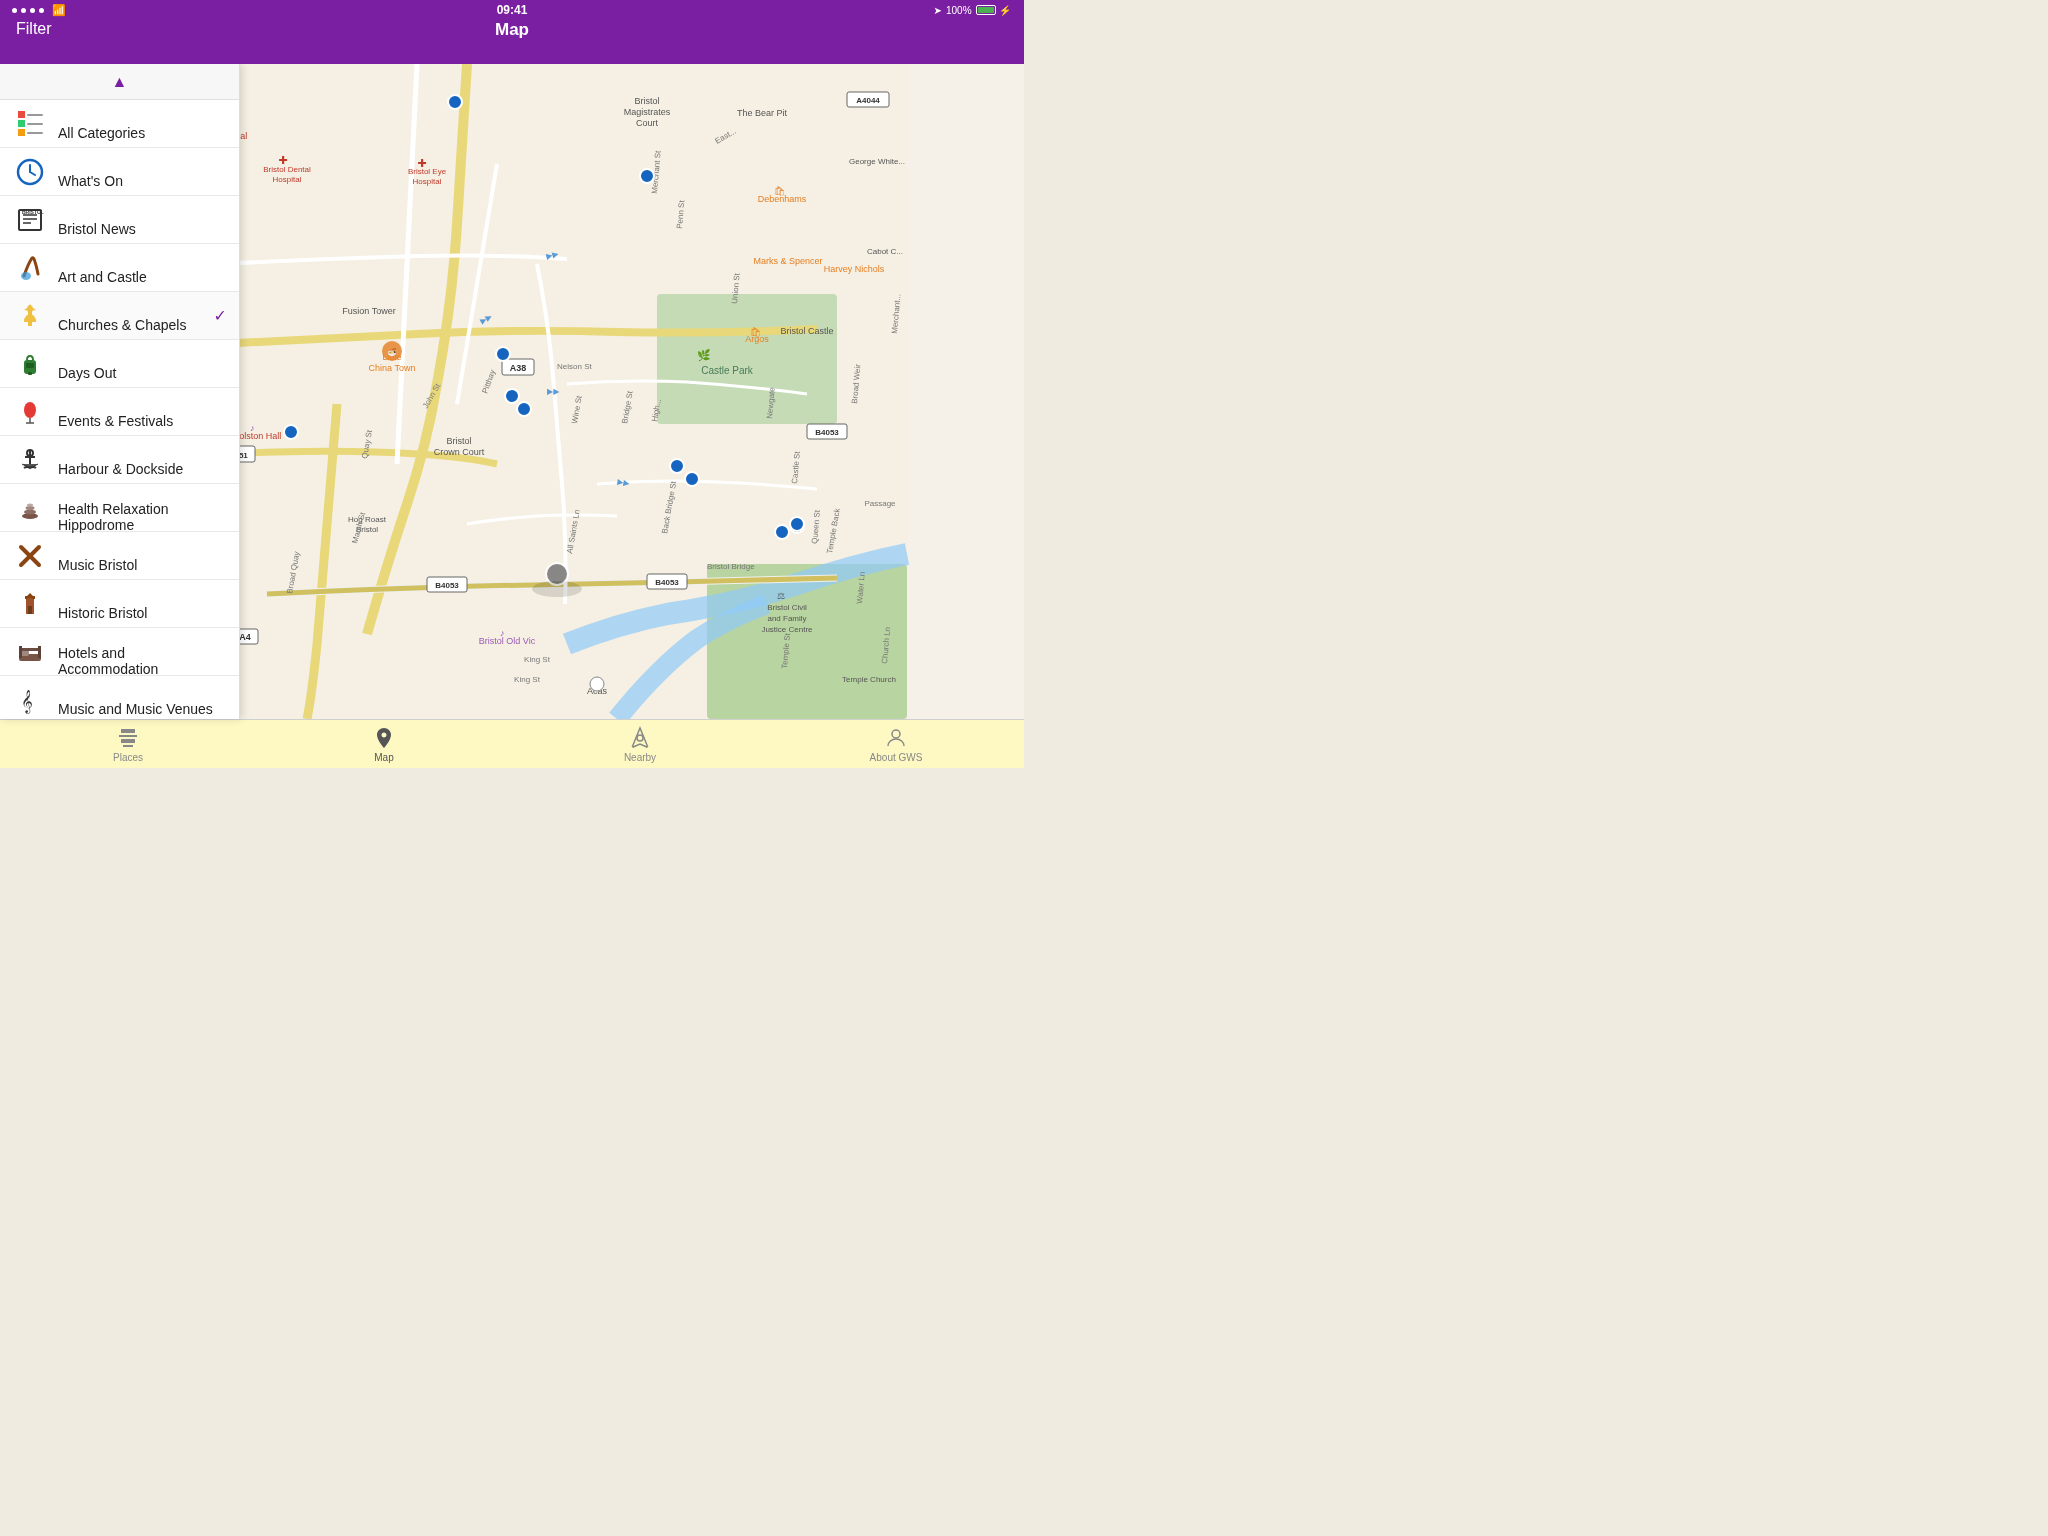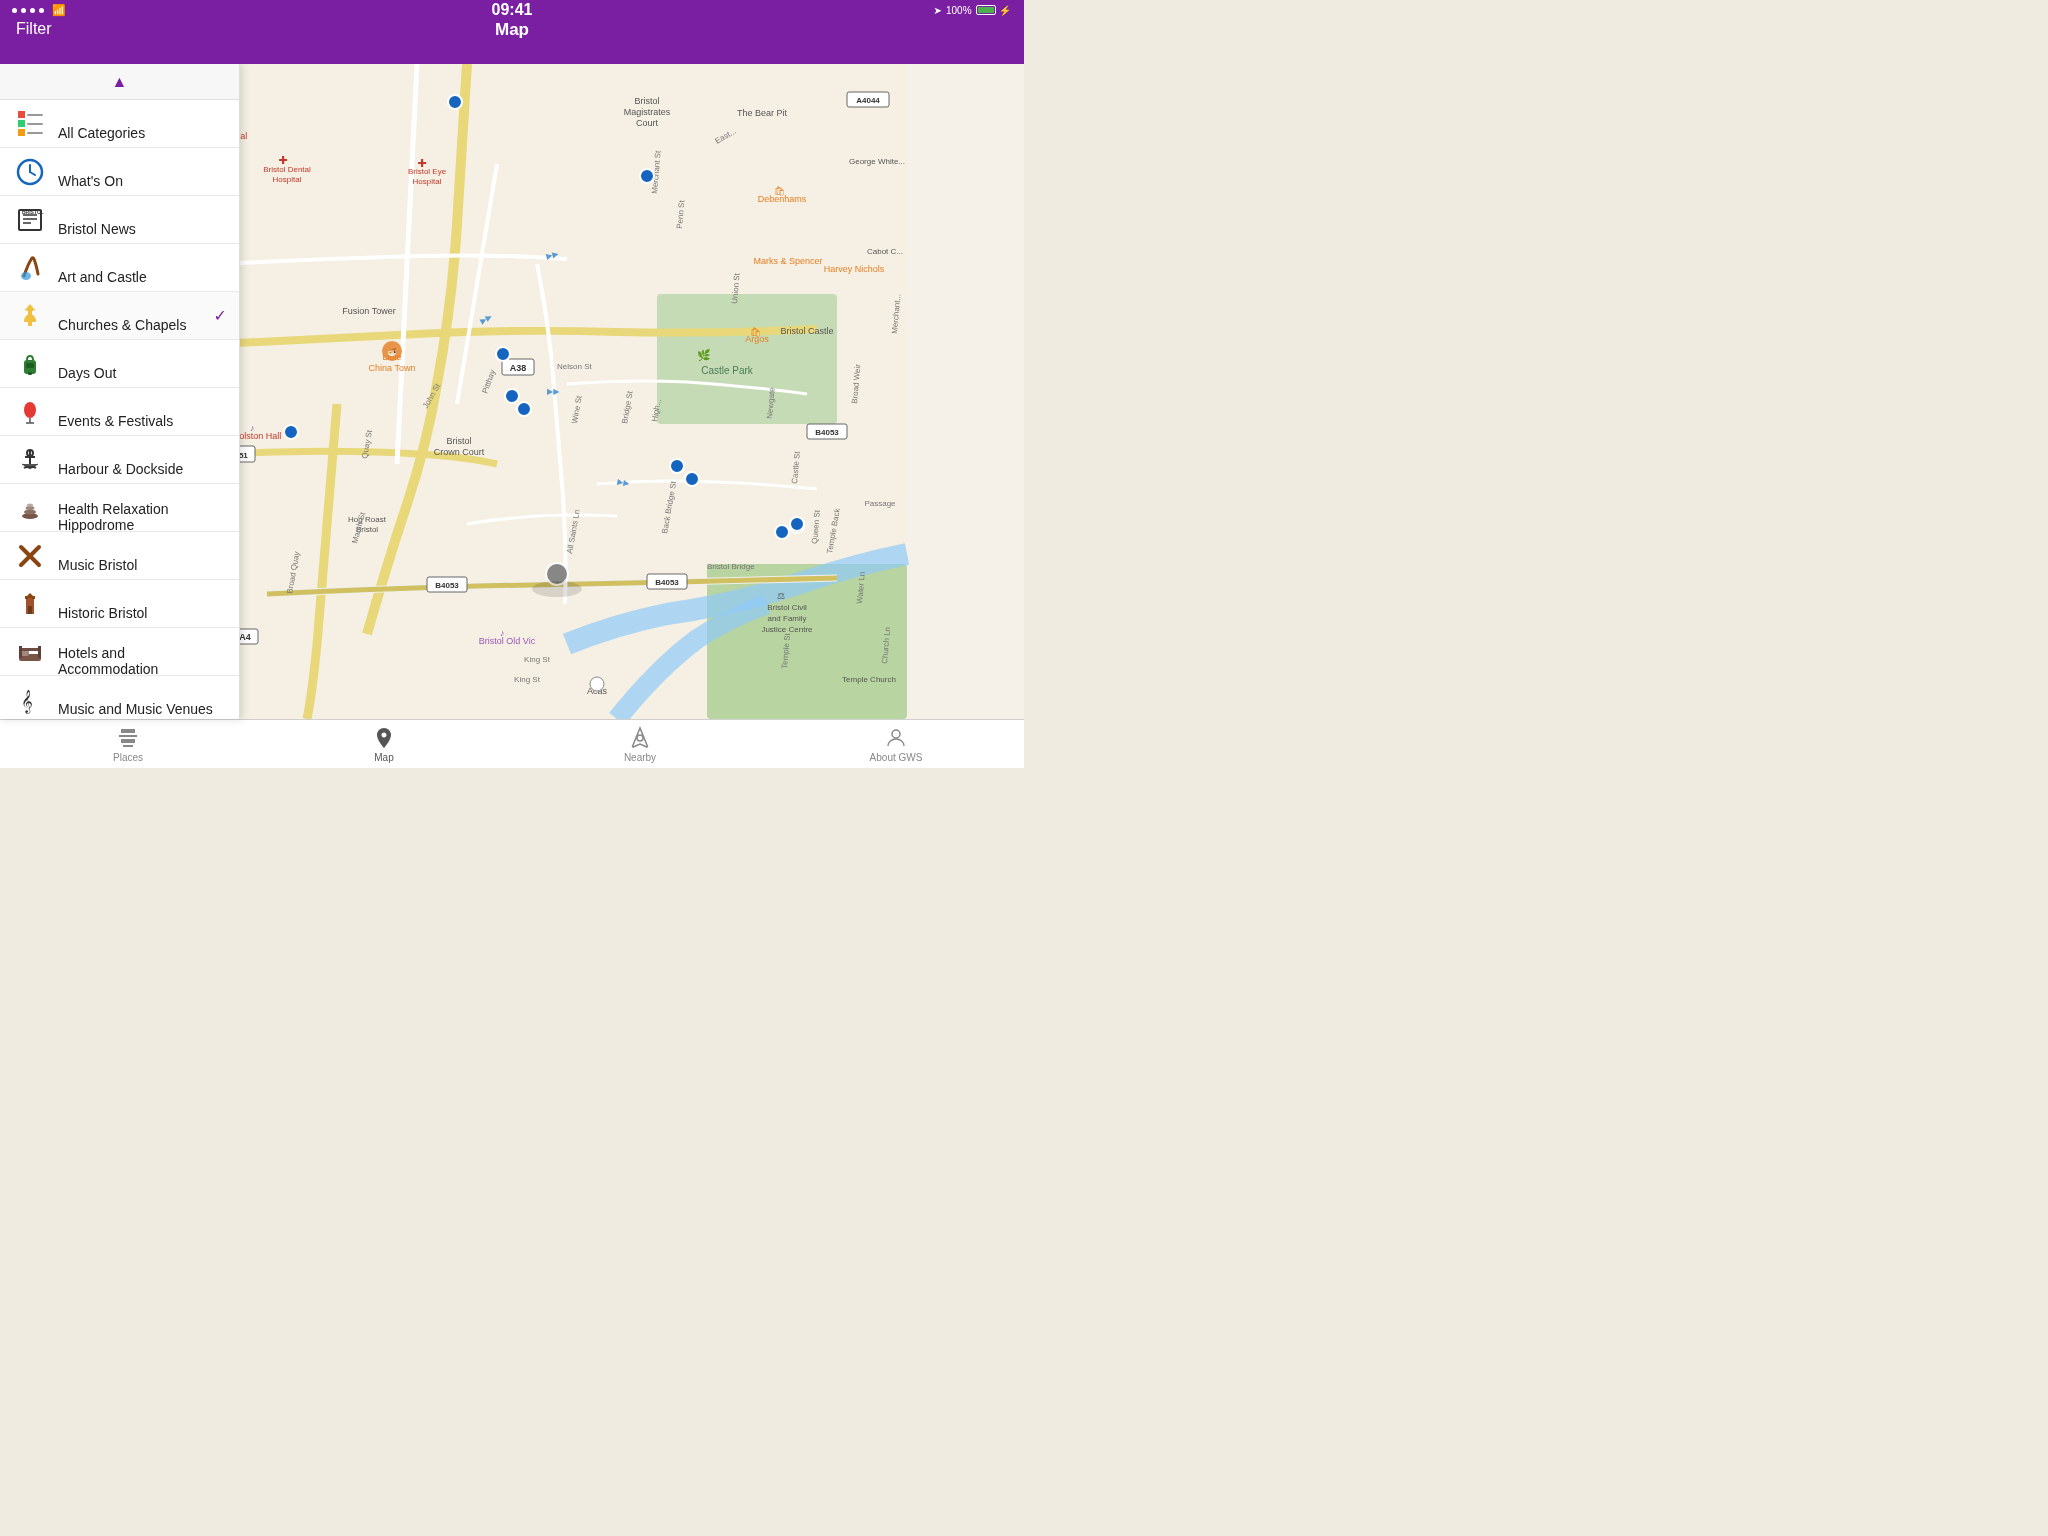--- a/index.html
+++ b/index.html
@@ -36,21 +36,21 @@
     .wifi-icon {
       color: white;
       font-size: 11px;
       margin-left: 4px;
     }
     .status-center {
       position: absolute;
       left: 50%;
       transform: translateX(-50%);
       color: white;
-      font-size: 16px;
+      font-size: 12px;
       font-weight: 600;
     }
     .status-right {
       display: flex;
       align-items: center;
       gap: 4px;
       color: white;
       font-size: 10px;
     }
     .battery-icon {
@@ -170,21 +170,21 @@
       flex-direction: column;
       gap: 2px;
     }
     .icon-row { display: flex; gap: 2px; align-items: center; }
     .icon-sq { width: 7px; height: 7px; }
     .icon-line { width: 18px; height: 2px; background: #999; border-radius: 1px; }
 
     
     .tab-bar {
       height: 49px;
-      background: #ffffff;
+      background: #fef9c3;
       border-top: 1px solid #d0d0d0;
       display: flex;
       align-items: center;
       justify-content: space-around;
     }
     .tab-item {
       display: flex;
       flex-direction: column;
       align-items: center;
       gap: 2px;

